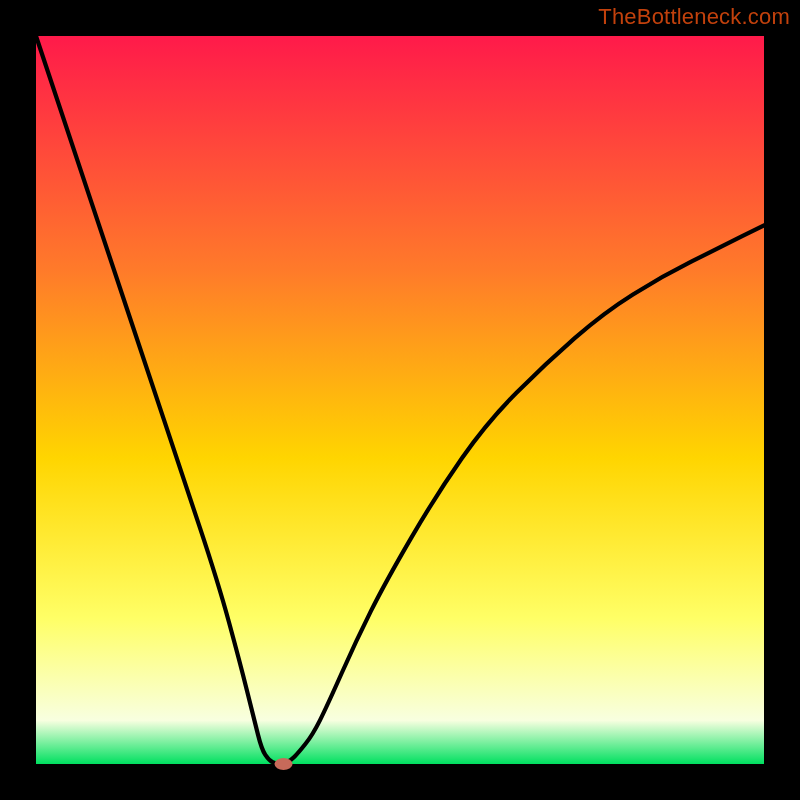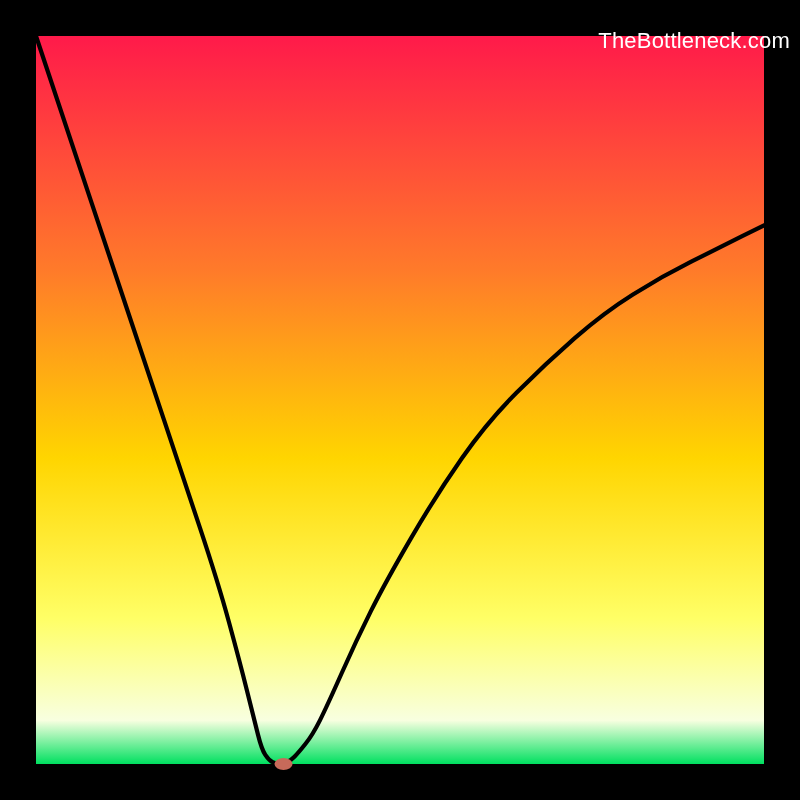--- a/index.html
+++ b/index.html
@@ -14,27 +14,26 @@
   .frame {
     position: relative;
     width: 800px;
     height: 800px;
     background: #000;
   }
   .attribution {
     position: absolute;
     top: 4px;
     right: 10px;
-    color: #ffffff;
+    color: #c2410c;
     font-size: 22px;
     font-weight: 500;
     letter-spacing: 0.2px;
     z-index: 10;
     user-select: none;
-    margin-top: 24px;
   }
   svg.plot {
     position: absolute;
     left: 0;
     top: 0;
   }
 </style>
 </head>
 <body>
 

